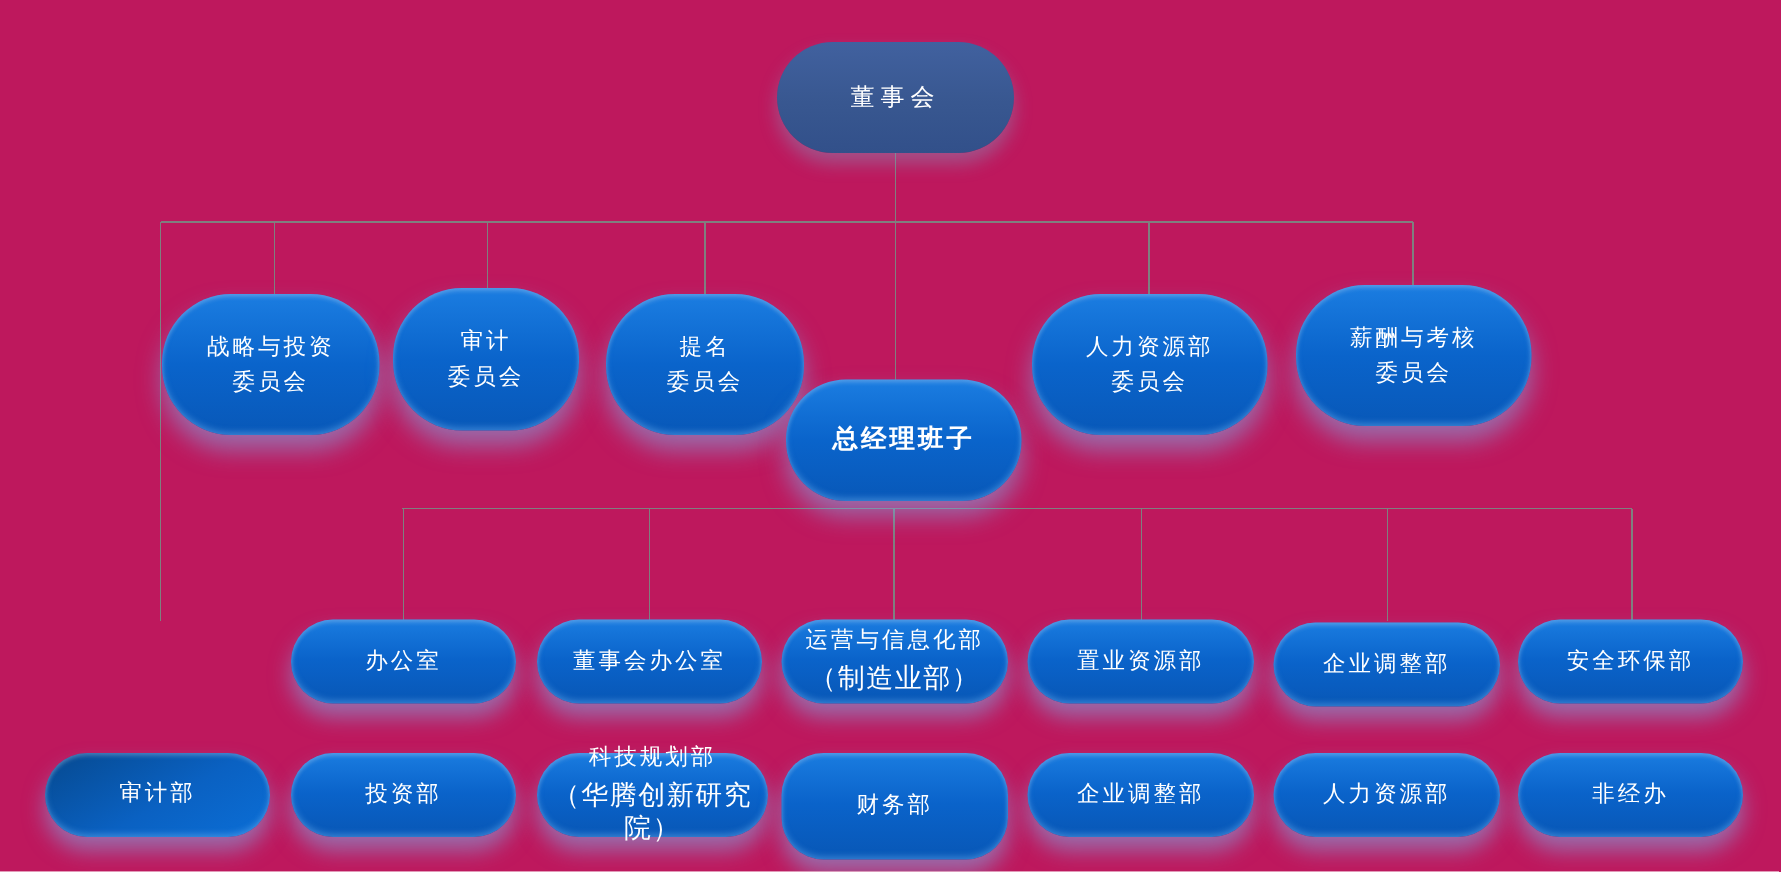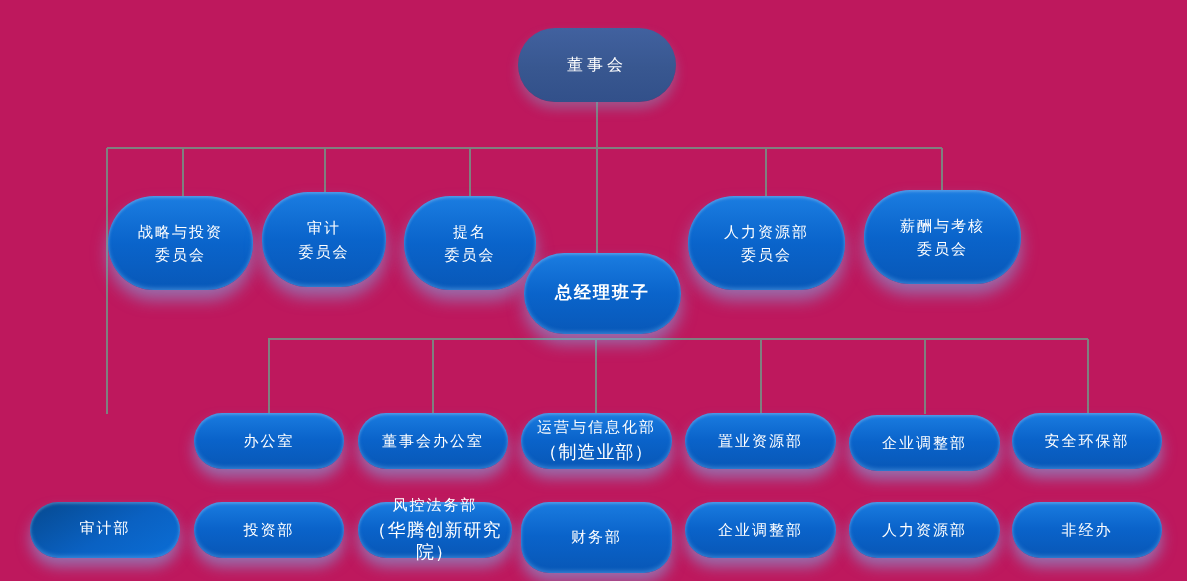--- a/index.html
+++ b/index.html
@@ -129,21 +129,21 @@
     <span>安全环保部</span>
   </div>
 
   <div class="node pill audit-dept" style="left:30px;top:502px;width:150px;height:56px;">
     <span>审计部</span>
   </div>
   <div class="node pill" style="left:194px;top:502px;width:150px;height:56px;">
     <span>投资部</span>
   </div>
   <div class="node pill" style="left:358px;top:502px;width:154px;height:56px;">
-    <span>风控法务部</span>
+    <span>科技规划部</span>
     <span class="sub">（华腾创新研究院）</span>
   </div>
   <div class="node pill" style="left:521px;top:502px;width:151px;height:71px;">
     <span>财务部</span>
   </div>
   <div class="node pill" style="left:685px;top:502px;width:151px;height:56px;">
     <span>企业调整部</span>
   </div>
   <div class="node pill" style="left:849px;top:502px;width:151px;height:56px;">
     <span>人力资源部</span>

